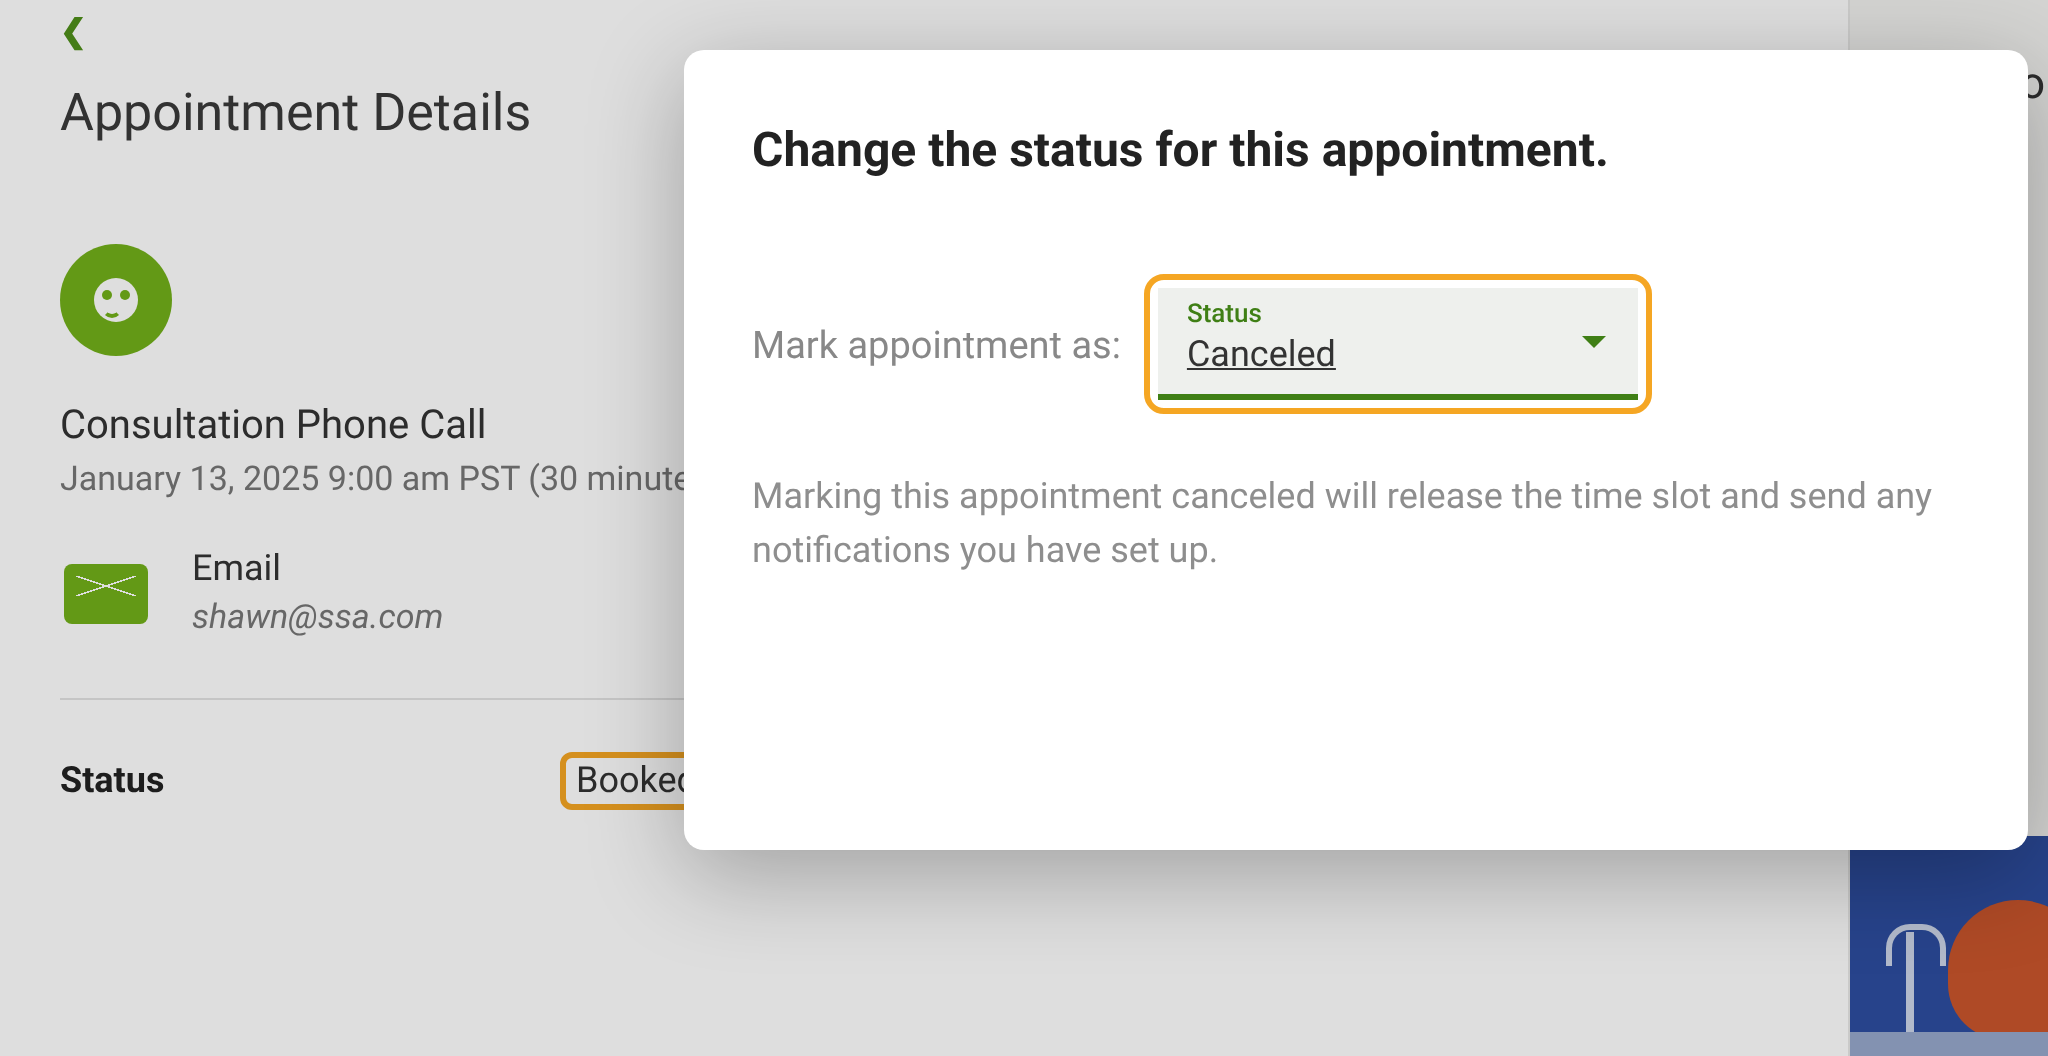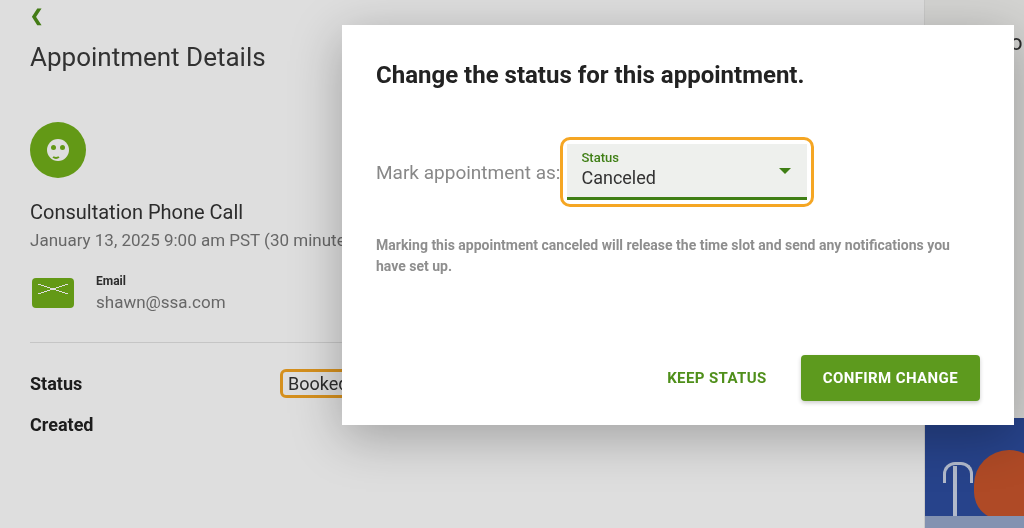--- a/index.html
+++ b/index.html
@@ -58,22 +58,22 @@
     }
     .avatar-inner::before{ left:4px;}
     .avatar-inner::after{ right:4px;}
     .avatar-mouth{ position:absolute; width:10px; height:5px; border:2px solid #72b01a; border-top:none; border-left-color:transparent; border-right-color:transparent; border-radius:0 0 10px 10px; bottom:2px; left:4px;}
     .user-name{ font-size:30px; color:#3a3a3a; font-weight:400;}
     .appt-title{ font-size:20px; color:#333; margin-bottom:6px;}
     .appt-time{ font-size:17px; color:#777; margin-bottom:24px;}
     .email-row{ display:flex; align-items:center; gap:22px; padding-bottom:30px; border-bottom:1px solid #e3e3e3; margin-bottom:30px;}
     .email-icon{ width:42px; height:30px; background:#72b01a; border-radius:4px; position:relative; margin-left:2px;}
     .email-icon::before{ content:""; position:absolute; top:6px; left:6px; right:6px; height:10px; background:linear-gradient(to bottom right, transparent 48%, #fff 48%, #fff 52%, transparent 52%), linear-gradient(to bottom left, transparent 48%, #fff 48%, #fff 52%, transparent 52%);}
-    .email-text .label{ font-size:12px; color:#333;font-weight:bold; }
-    .email-text .val{ font-size:17px; color:#777; margin-top:4px;}
+    .email-text .label{ font-size:18px; color:#333; }
+    .email-text .val{ font-size:17px; color:#777; margin-top:4px;font-style:italic;}
     .meta-row{ display:flex; margin-bottom:20px; align-items:center;}
     .meta-label{ width:250px; font-size:18px; font-weight:700; color:#222;}
     .meta-val{ font-size:18px; color:#333;}
     .highlight{ border:3px solid #f5a623; border-radius:6px; padding:1px 5px;}
     .edit-link{ color:#4f8f1a; margin-left:6px; cursor:pointer;}
 
     
     .rside{
       position:absolute; top:0; right:0; width:100px; height:528px; background:#f4f4f2; border-left:1px solid #e9e9e7;
     }
@@ -91,42 +91,42 @@
     .rside-img .branch{ position:absolute; left:10px; bottom:12px; width:40px; height:60px;}
     .rside-img .branch::before{content:""; position:absolute; left:18px; bottom:0; width:4px; height:50px; background:#cdd6ea;}
     .rside-img .branch::after{content:""; position:absolute; left:8px; top:6px; width:24px; height:18px; border:3px solid #cdd6ea; border-bottom:none; border-radius:12px 12px 0 0;}
     .rside-img .ground{ position:absolute; bottom:0; left:0; right:0; height:12px; background:#97a8cc;}
 
     
     .modal{
       position:absolute; z-index:10;
       left:342px; top:25px;
       width:672px; height:400px;
-      background:#fff; border-radius:0;
+      background:#fff; border-radius:10px;
       box-shadow:0 12px 48px rgba(0,0,0,0.28);
       padding:36px 34px 24px 34px;
       display:flex; flex-direction:column;
     }
     .modal-title{ font-size:24px; font-weight:700; color:#222; margin-bottom:48px;}
-    .modal-row{ display:flex; align-items:center; margin-bottom:28px;}
+    .modal-row{ display:flex; align-items:center; gap:12px; margin-bottom:28px;}
     .modal-label{ font-size:19px; color:#888;}
     .select-wrap{
       border:3px solid #f5a623; border-radius:10px; padding:4px;
       display:inline-block;
     }
     .select{
       width:240px; height:56px; background:#eef0ed; border:none;
       border-bottom:3px solid #3f7f15;
       padding:6px 14px 4px 14px; position:relative;
       cursor:pointer;
     }
     .select .small{ font-size:13px; color:#3f7f15; font-weight:500;}
-    .select .big{ font-size:18px; color:#333; margin-top:2px;}
+    .select .big{ font-size:18px; color:#333; margin-top:2px;text-decoration:underline;}
     .select .caret{ position:absolute; right:16px; top:50%; transform:translateY(-50%); width:0; height:0; border-left:6px solid transparent; border-right:6px solid transparent; border-top:6px solid #3f7f15;}
-    .modal-desc{ font-size:14px; color:#8e8e8e; line-height:1.5;font-weight:bold;}
+    .modal-desc{ font-size:18px; color:#8e8e8e; line-height:1.5;}
     .modal-actions{ margin-top:auto; display:flex; justify-content:flex-end; gap:28px; align-items:center;}
     .btn-text{ color:#4f8f1a; font-weight:700; font-size:15px; letter-spacing:0.4px; cursor:pointer; padding:10px 6px;}
     .btn-primary{ background:#5d9a1e; color:#fff; font-weight:700; font-size:15px; letter-spacing:0.4px; padding:14px 22px; border-radius:4px; cursor:pointer; box-shadow:0 2px 4px rgba(0,0,0,0.2);}
   </style>
 </head>
 <body>
 
 <div class="page">
   <div class="back-link">
     <span class="chev">❮</span>
@@ -157,21 +157,20 @@
     <div class="meta-label">Status</div>
     <div class="meta-val">
       <span class="highlight">
         <span>Booked</span>
         <span class="edit-link">Edit</span>
       </span>
     </div>
   </div>
 
   <div class="meta-row">
-    <div class="meta-label">Created</div>
   </div>
 </div>
 
 <div class="rside">
   <div class="rside-dot">
       <span></span>
     </div>
   <div class="rside-text">Appoi</div>
   <div class="rside-img">
     <div class="branch"></div>
@@ -191,17 +190,13 @@
       <div class="select">
         <div class="small">Status</div>
         <div class="big">Canceled</div>
         <div class="caret"></div>
       </div>
     </div>
   </div>
 
   <div class="modal-desc">Marking this appointment canceled will release the time slot and send any notifications you have set up.</div>
 
-  <div class="modal-actions">
-    <div class="btn-text">KEEP STATUS</div>
-    <div class="btn-primary">CONFIRM CHANGE</div>
-  </div>
 </div>
 
 </body></html>

